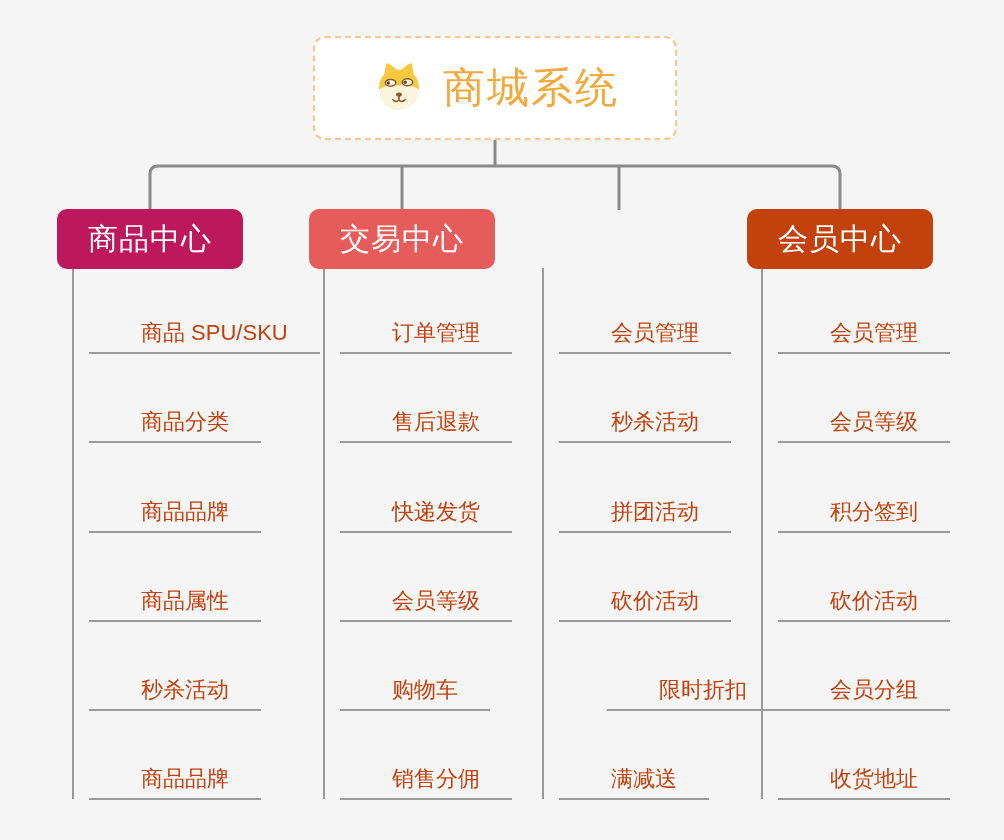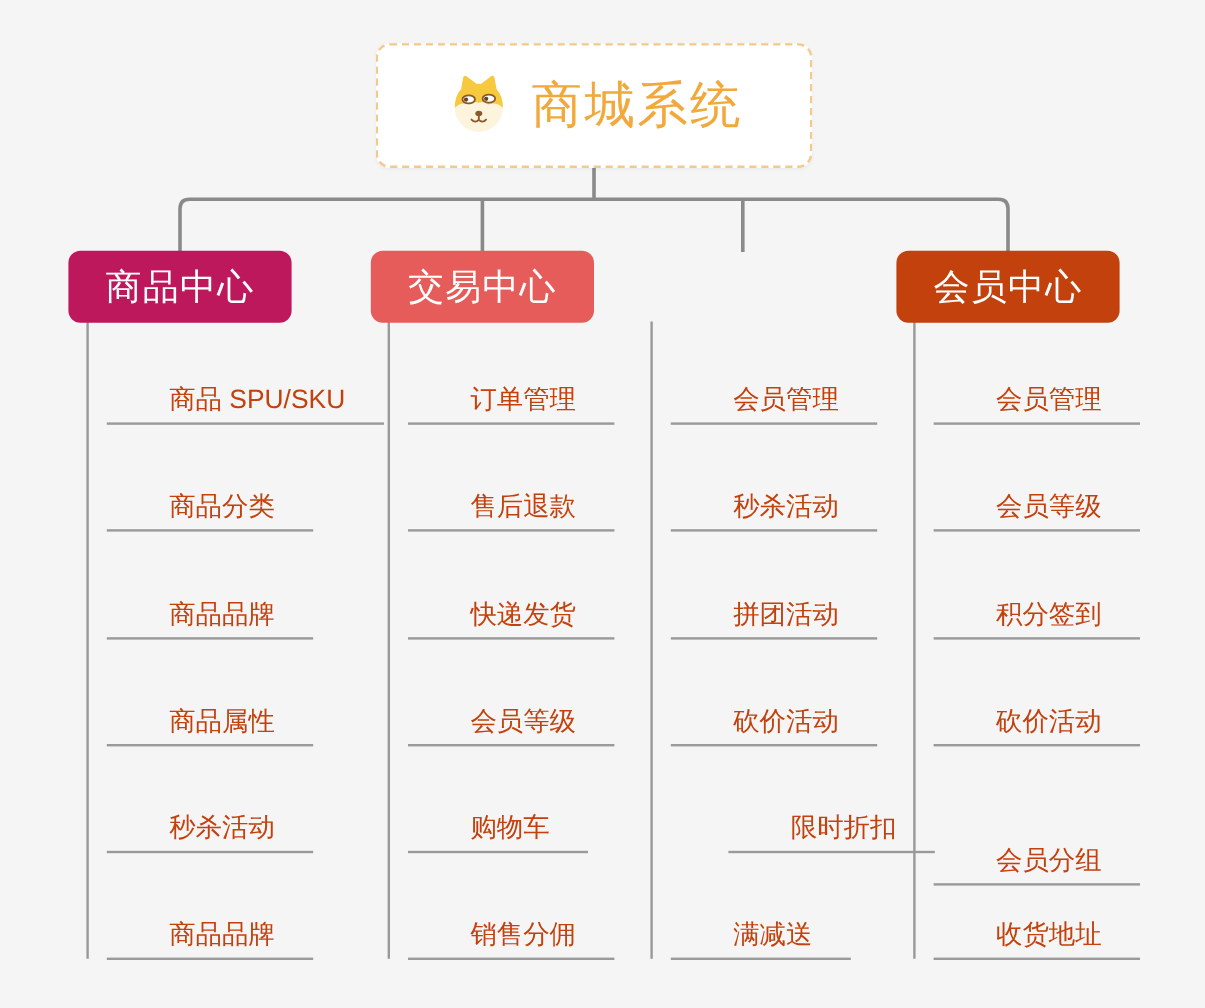--- a/index.html
+++ b/index.html
@@ -152,17 +152,17 @@
     <div class="leaf" style="top:318px;">砍价活动</div>
     <div class="leaf" style="top:407px;margin-left:48px;">限时折扣</div>
     <div class="leaf" style="top:496px;">满减送</div>
   </div>
 
   <div class="branch-col" style="left:762px;">
     <div class="leaf" style="top:50px;">会员管理</div>
     <div class="leaf" style="top:139px;">会员等级</div>
     <div class="leaf" style="top:229px;">积分签到</div>
     <div class="leaf" style="top:318px;">砍价活动</div>
-    <div class="leaf" style="top:407px;margin-top:27px;">会员分组</div>
+    <div class="leaf" style="top:407px;">会员分组</div>
     <div class="leaf" style="top:496px;">收货地址</div>
   </div>
 
 </div>
 
 </body></html>

